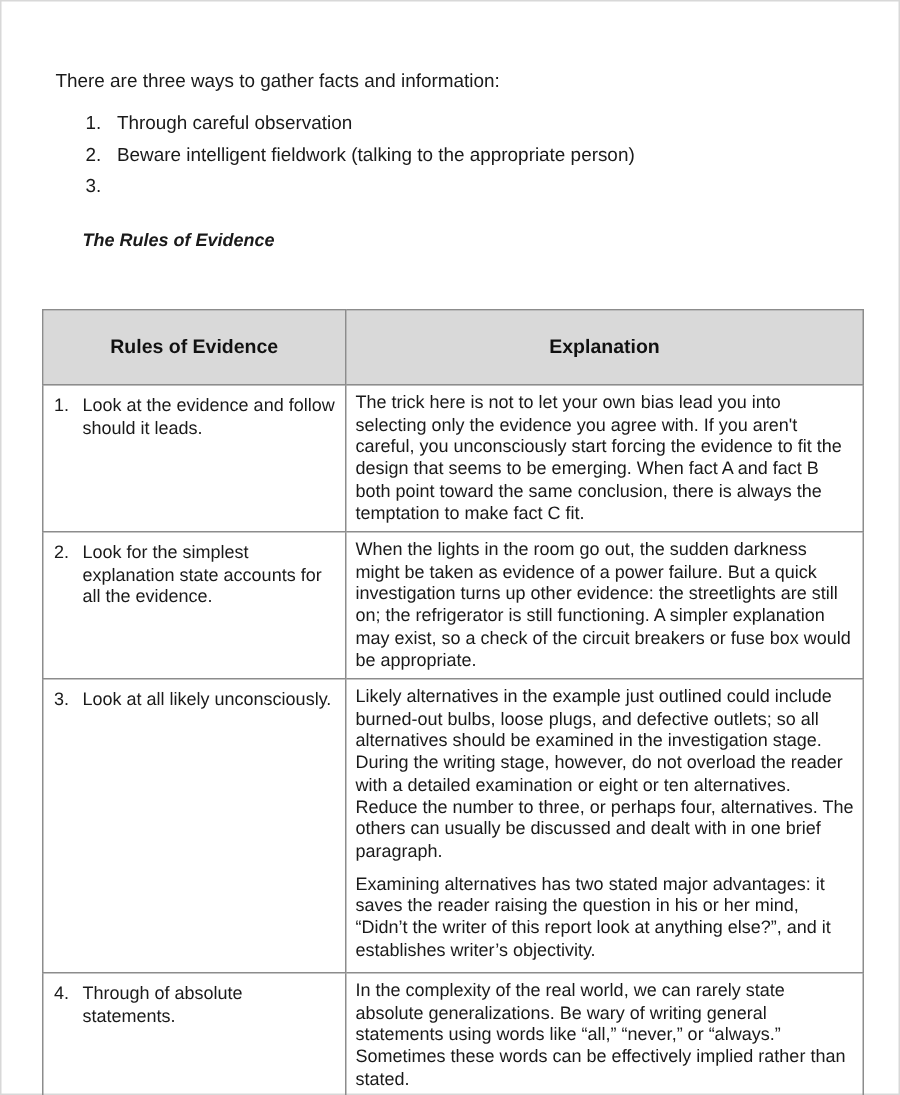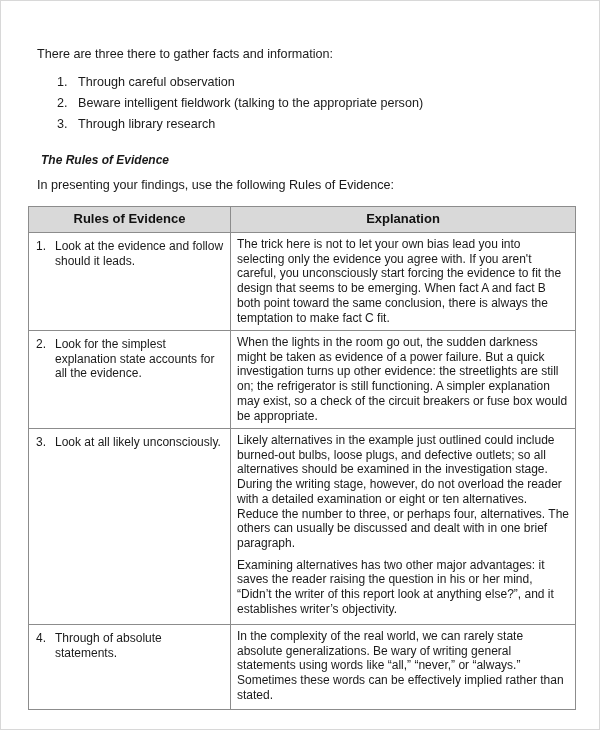--- a/index.html
+++ b/index.html
@@ -14,66 +14,64 @@
     .intro {
       position: absolute; left: 36px; top: 46px; font-size: 12.6px; margin: 0;
     }
     .list {
       position: absolute; left: 56px; top: 74px; margin: 0; padding: 0; list-style: none;
       font-size: 12.6px;
     }
     .list li { height: 21px; display: flex; }
     .list .num { width: 21px; }
     .section-title {
-      position: absolute; left: 40px; top: 152px; font-size: 12px; font-weight: bold; font-style: italic; margin: 0;
+      position: absolute; left: 54px; top: 152px; font-size: 12px; font-weight: bold; font-style: italic; margin: 0;
     }
     .lead {
       position: absolute; left: 36px; top: 177px; font-size: 12.6px; margin: 0;
     }
     table.rules {
       position: absolute; left: 27px; top: 205px; width: 548px;
       border-collapse: collapse; font-size: 12px; line-height: 14.7px;
     }
     table.rules th {
-      background: #d9d9d9; font-weight: bold; font-size: 13px; height: 25px; padding: 0;
+      background: #d9d9d9; font-weight: bold; font-size: 13px; height: 25px; padding: 12px;
       border: 1px solid #8c8c8c; text-align: center; color: #111;
     }
     table.rules td {
       border: 1px solid #8c8c8c; vertical-align: top; padding: 4px 6px 4px 6px; color: #1a1a1a;
     }
     table.rules td.rule { width: 189px; }
     .rule-wrap { display: flex; padding-top: 2px; }
     .rule-num { width: 19px; flex: none; padding-left: 1px; }
     .rule-text { flex: 1; }
     .expl p { margin: 0; }
     .expl p + p { margin-top: 7px; }
   </style>
 </head>
 <body>
 
 <div class="page">
-  <p class="intro">There are three there to gather facts and information:</p>
+  <p class="intro">There are three ways to gather facts and information:</p>
 
   <ol class="list">
     <li>
       <span class="num">1.</span>
       <span>Through careful observation</span>
     </li>
     <li>
       <span class="num">2.</span>
       <span>Beware intelligent fieldwork (talking to the appropriate person)</span>
     </li>
     <li>
       <span class="num">3.</span>
-      <span>Through library research</span>
     </li>
   </ol>
 
   <h3 class="section-title">The Rules of Evidence</h3>
-  <p class="lead">In presenting your findings, use the following Rules of Evidence:</p>
 
   <table class="rules">
     <thead>
       <tr>
         <th>Rules of Evidence</th>
         <th>Explanation</th>
       </tr>
     </thead>
     <tbody>
       <tr style="height:98px;">
@@ -100,21 +98,21 @@
       </tr>
       <tr style="height:196px;">
         <td class="rule">
           <div class="rule-wrap">
             <span class="rule-num">3.</span>
             <span class="rule-text">Look at all likely unconsciously.</span>
           </div>
         </td>
         <td class="expl">
           <p>Likely alternatives in the example just outlined could include burned-out bulbs, loose plugs, and defective outlets; so all alternatives should be examined in the investigation stage. During the writing stage, however, do not overload the reader with a detailed examination or eight or ten alternatives. Reduce the number to three, or perhaps four, alternatives. The others can usually be discussed and dealt with in one brief paragraph.</p>
-          <p>Examining alternatives has two other major advantages: it saves the reader raising the question in his or her mind, “Didn’t the writer of this report look at anything else?”, and it establishes writer’s objectivity.</p>
+          <p>Examining alternatives has two stated major advantages: it saves the reader raising the question in his or her mind, “Didn’t the writer of this report look at anything else?”, and it establishes writer’s objectivity.</p>
         </td>
       </tr>
       <tr style="height:85px;">
         <td class="rule">
           <div class="rule-wrap">
             <span class="rule-num">4.</span>
             <span class="rule-text">Through of absolute statements.</span>
           </div>
         </td>
         <td class="expl">

